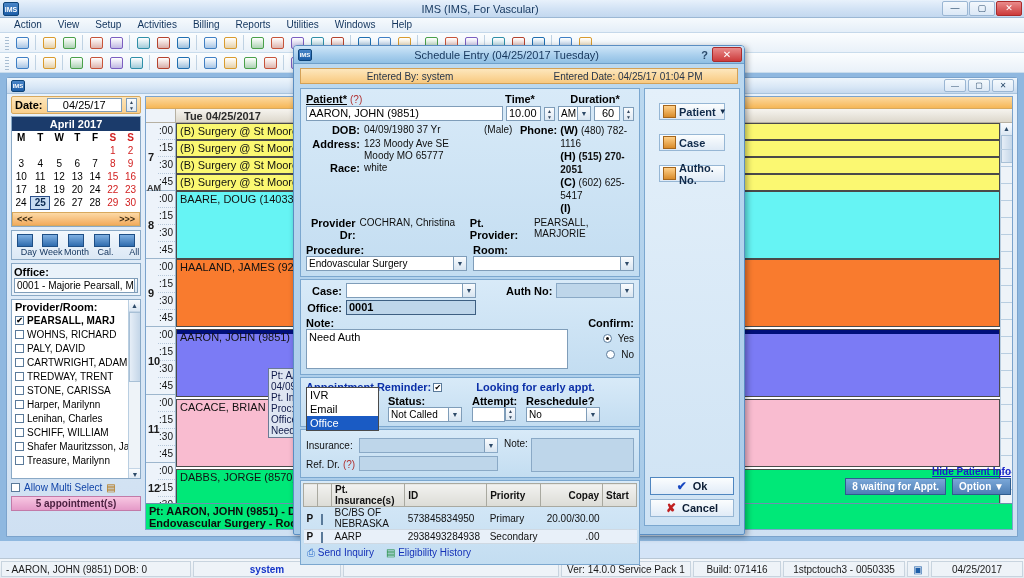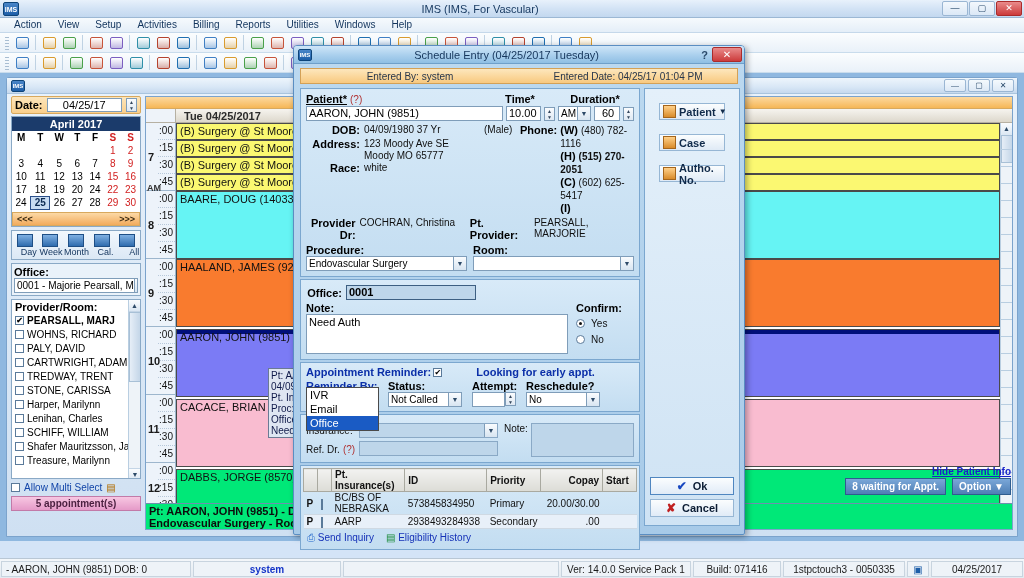--- a/index.html
+++ b/index.html
@@ -931,32 +931,44 @@
             <div class="lb">Room:</div>
             <div class="combo">
               <span></span>
               <span class="arr">▼</span>
             </div>
           </div>
         </div>
       </div>
 
       <div class="panelbox" style="margin-top:2px;padding:3px 5px 5px 5px;">
+        <div style="display:flex; align-items:center; gap:4px;">
+          <div class="lb" style="width:36px;text-align:right;">Case:</div>
+          <div class="combo" style="width:130px;">
+            <span></span>
+            <span class="arr">▼</span>
+          </div>
+          <div class="lb" style="margin-left:26px;">Auth No:</div>
+          <div class="combo grayfield" style="flex:1;">
+            <span></span>
+            <span class="arr">▼</span>
+          </div>
+        </div>
 
         <div style="display:flex; align-items:center; gap:4px; margin-top:2px;">
           <div class="lb" style="width:36px;text-align:right;">Office:</div>
           <div class="txtfield grayfield" style="width:130px;font-weight:bold;border:1px solid #3d5f82;">0001</div>
         </div>
 
         <div style="display:flex; margin-top:2px;">
           <div style="flex:1;">
             <div class="lb">Note:</div>
             <div class="txtfield" style="height:40px;line-height:14px;">Need Auth</div>
           </div>
-          <div style="width:66px;padding-left:8px;">
+          <div style="width:66px;padding-left:8px;text-align:right;">
             <div class="lb">Confirm:</div>
             <div style="margin-top:3px;">
               <span class="radio on"></span>
               <span class="vv" style="margin-left:3px;">Yes</span>
             </div>
             <div style="margin-top:4px;">
               <span class="radio"></span>
               <span class="vv" style="margin-left:3px;">No</span>
             </div>
           </div>

